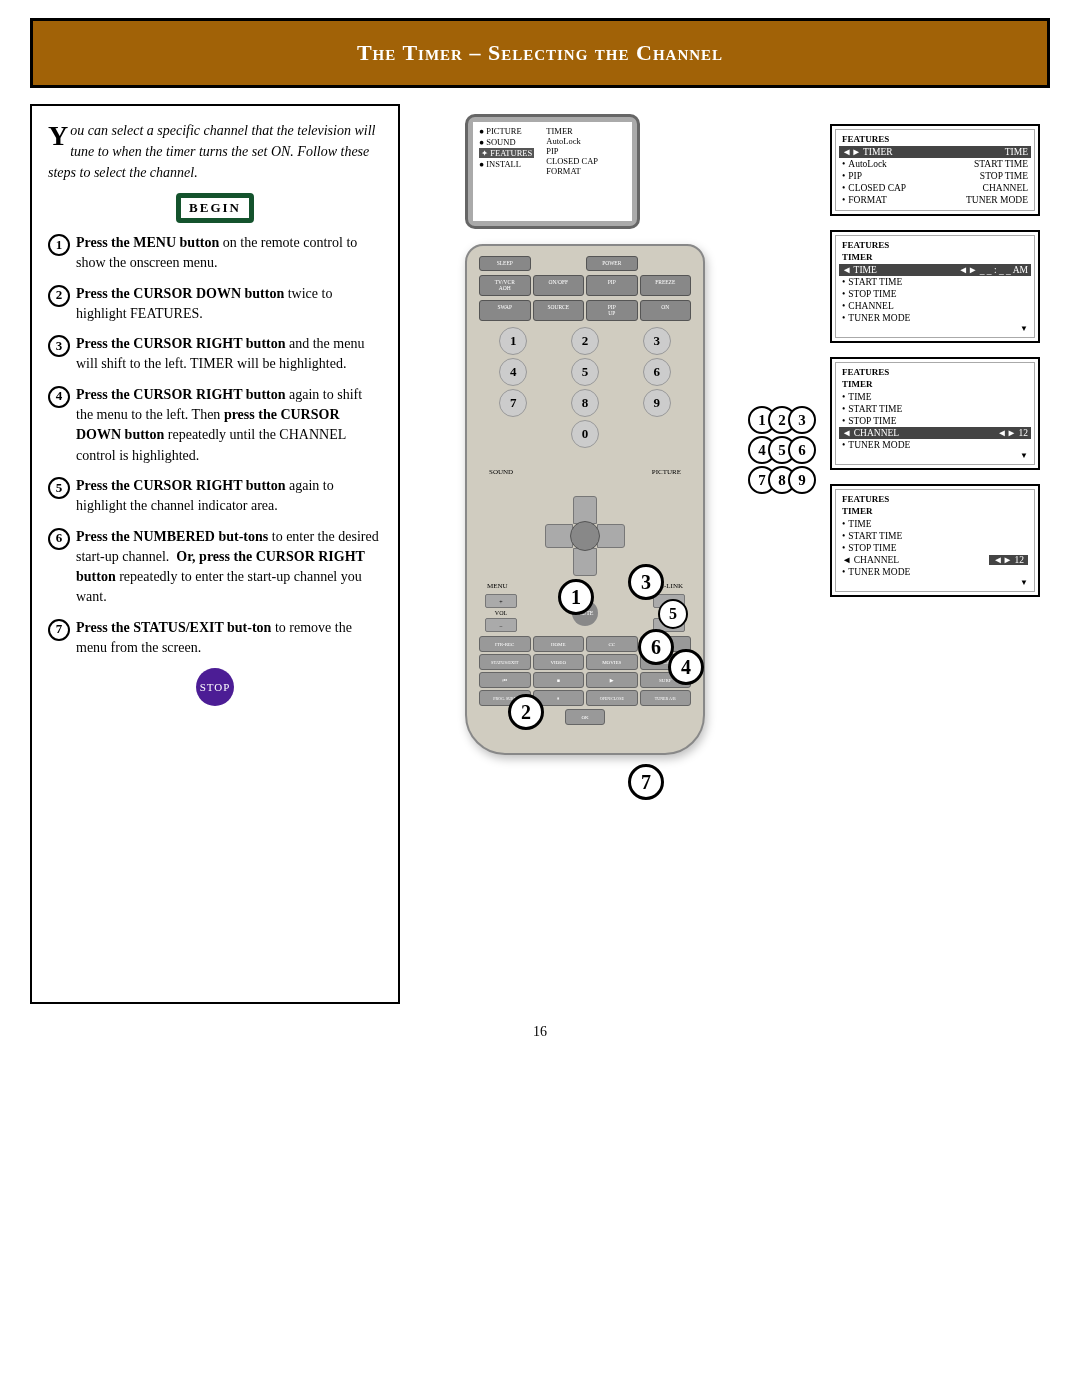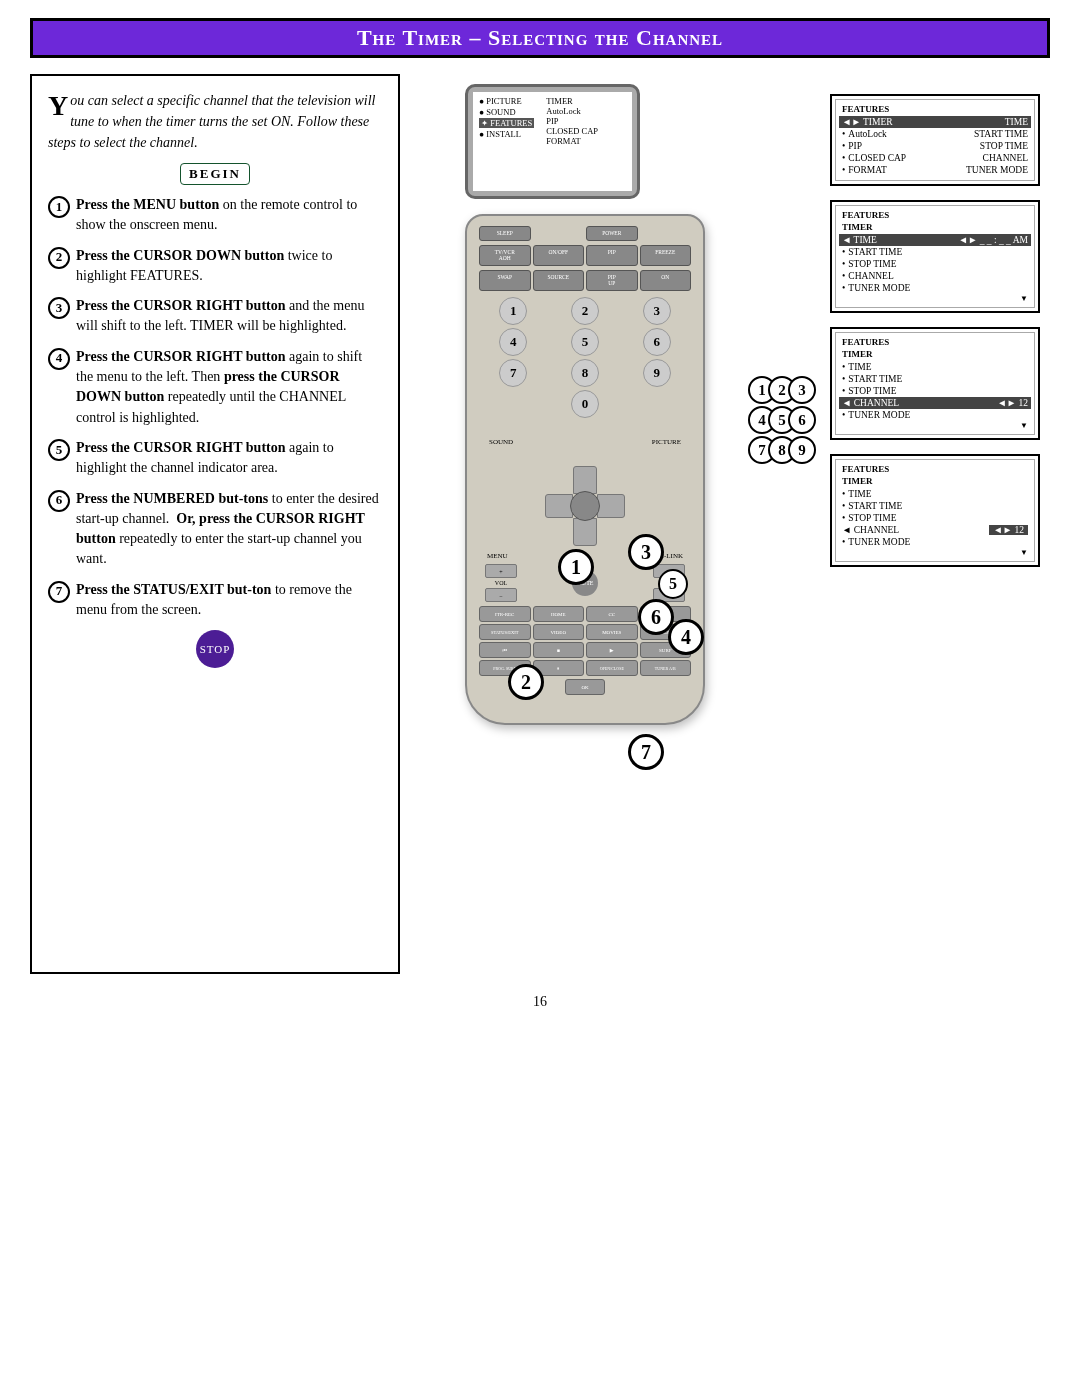--- a/index.html
+++ b/index.html
@@ -7,24 +7,24 @@
       width: 1080px;
       min-height: 1397px;
       background: #fff;
       font-family: Times New Roman, serif;
       font-size: 14px;
       color: #000;
     }
 
     
     .page-header {
-      background: #6d28d9;
+      background: #a16207;
       color: #fff;
       text-align: center;
-      padding: 4px 20px;
+      padding: 19px 20px;
       font-size: 22px;
       font-weight: bold;
       letter-spacing: 1px;
       margin: 18px 30px 16px 30px;
       border: 3px solid #000;
     }
     .page-header span { font-variant: small-caps; }
 
     
     .main-content {
@@ -54,21 +54,21 @@
       font-weight: bold;
       font-style: normal;
       float: left;
       line-height: 1;
       margin-right: 2px;
       margin-top: 2px;
     }
 
     .begin-badge {
       display: inline-block;
-      border: 1px solid #14532d;
+      border: 5px solid #14532d;
       border-radius: 4px;
       padding: 2px 8px;
       font-size: 13px;
       font-weight: bold;
       letter-spacing: 2px;
       text-align: center;
       margin: 6px auto 10px auto;
       display: block;
       width: fit-content;
       margin-left: auto;

